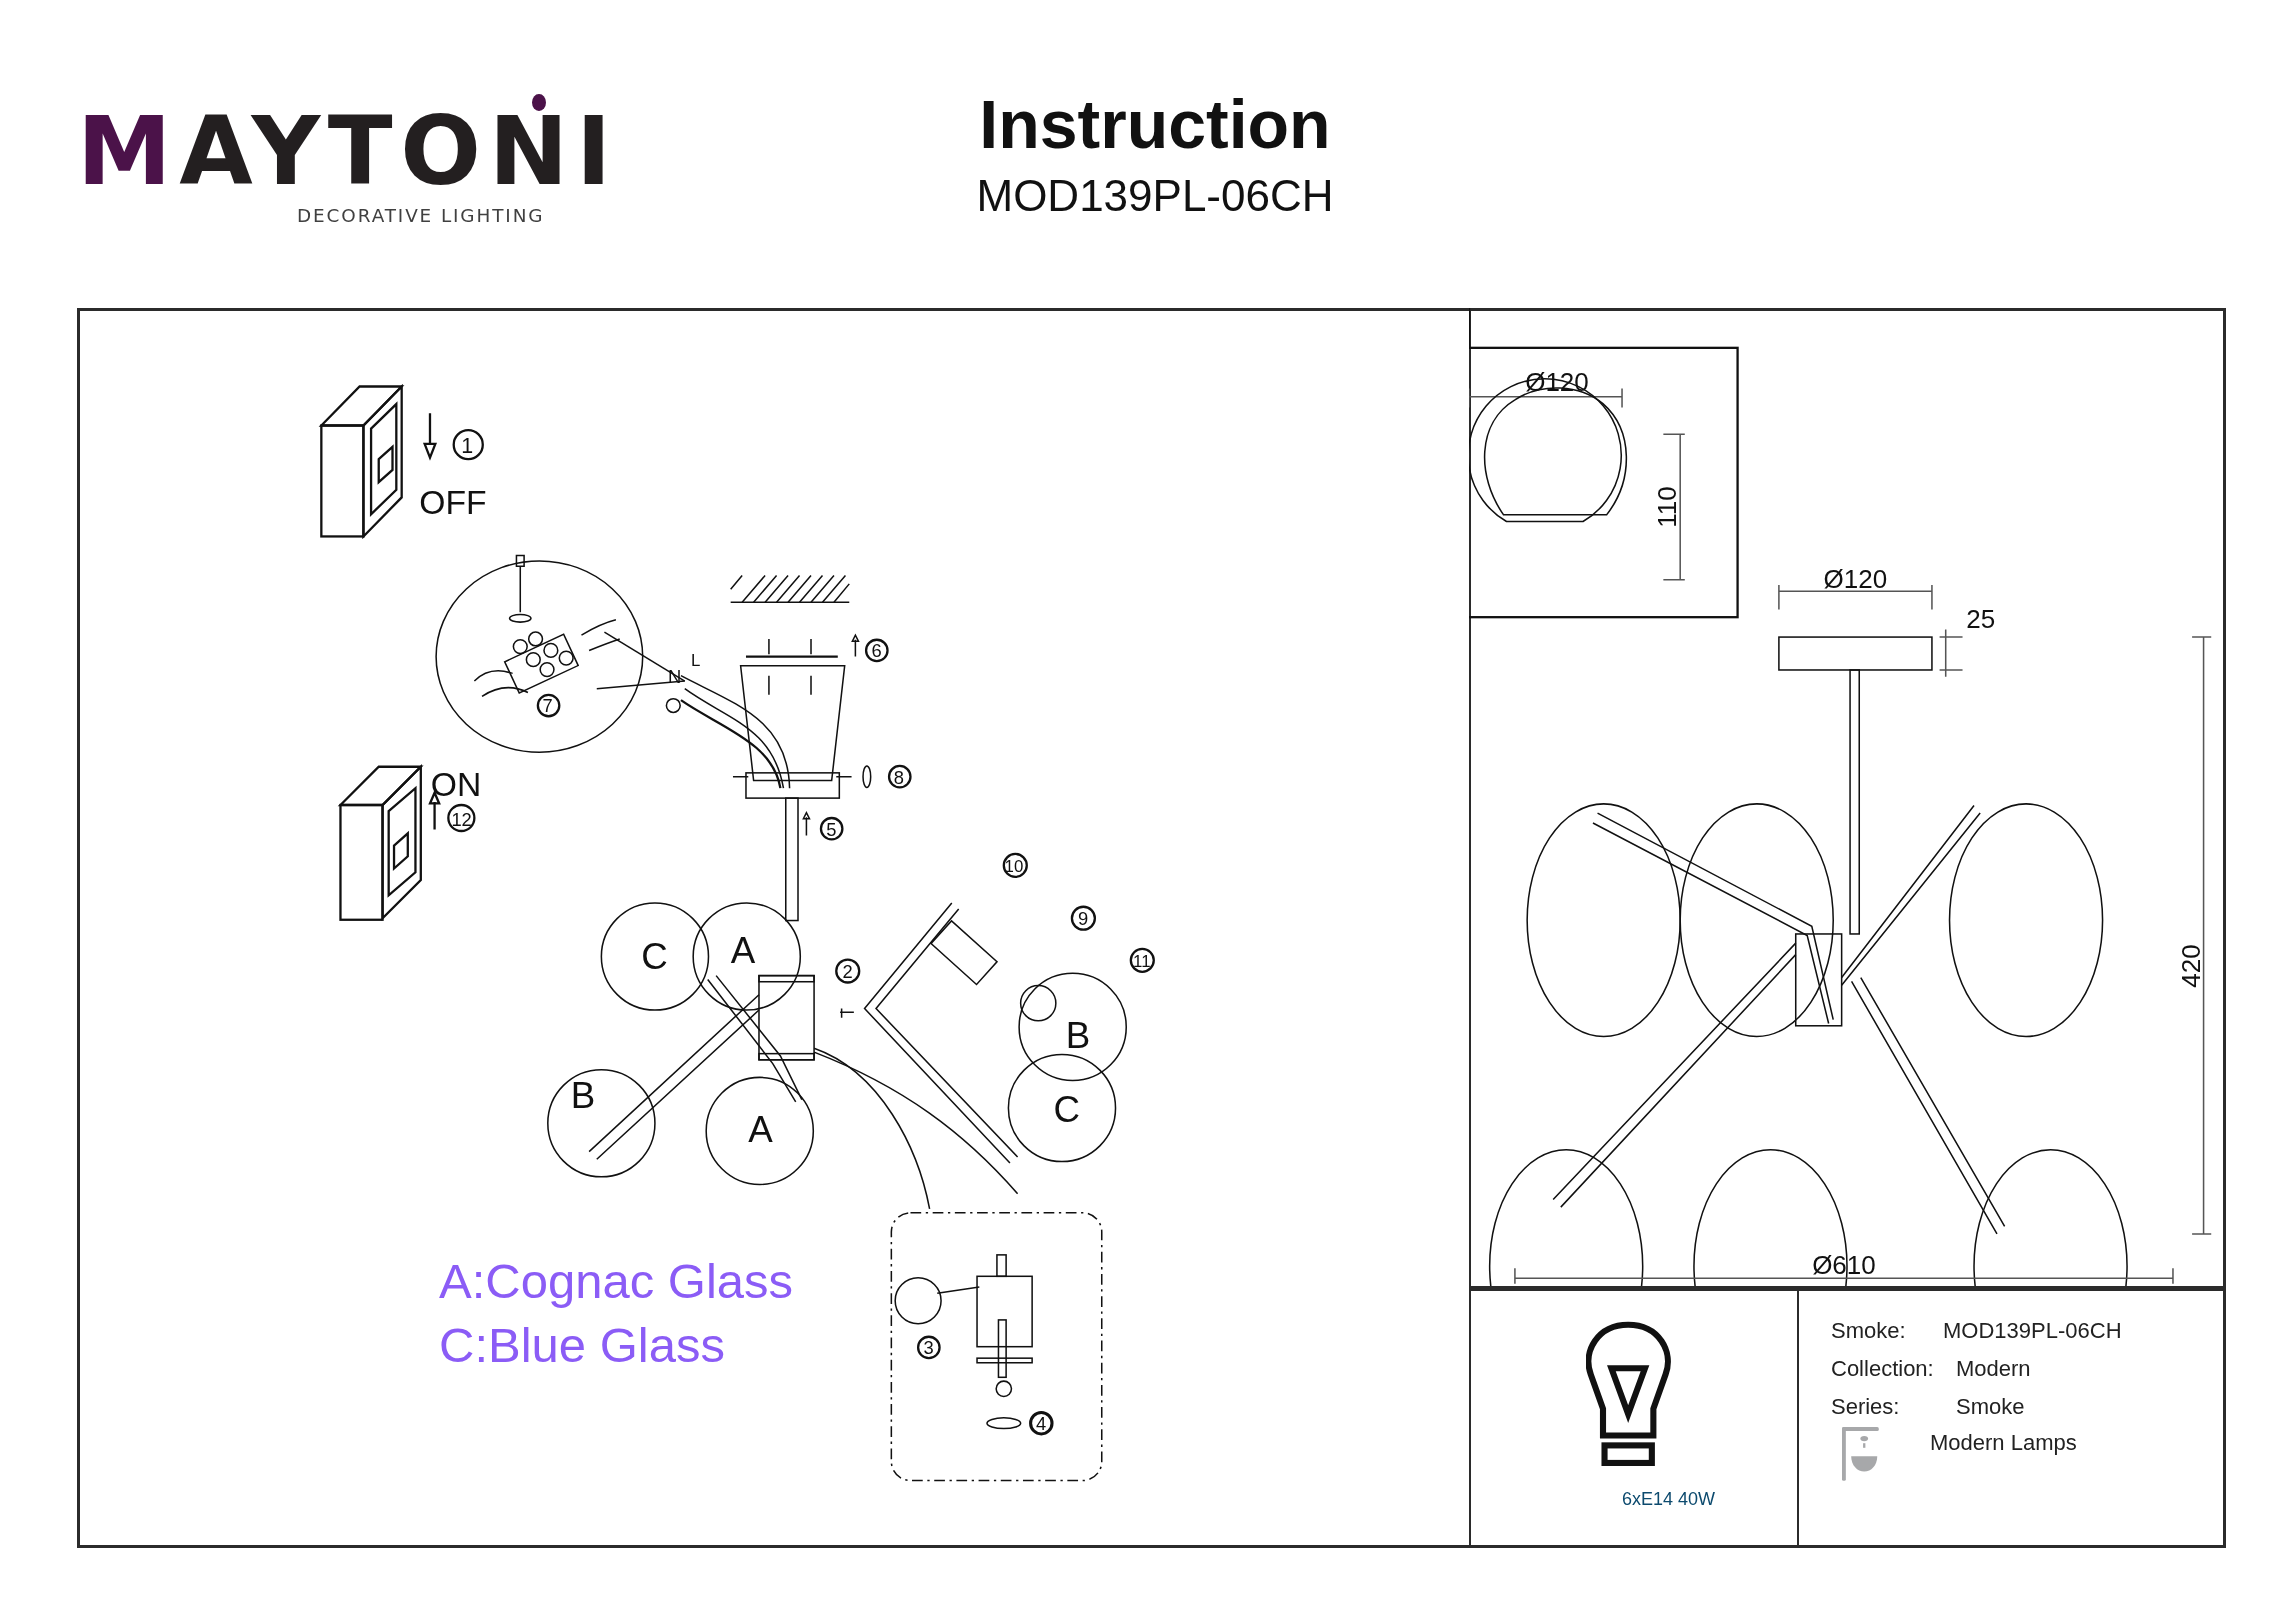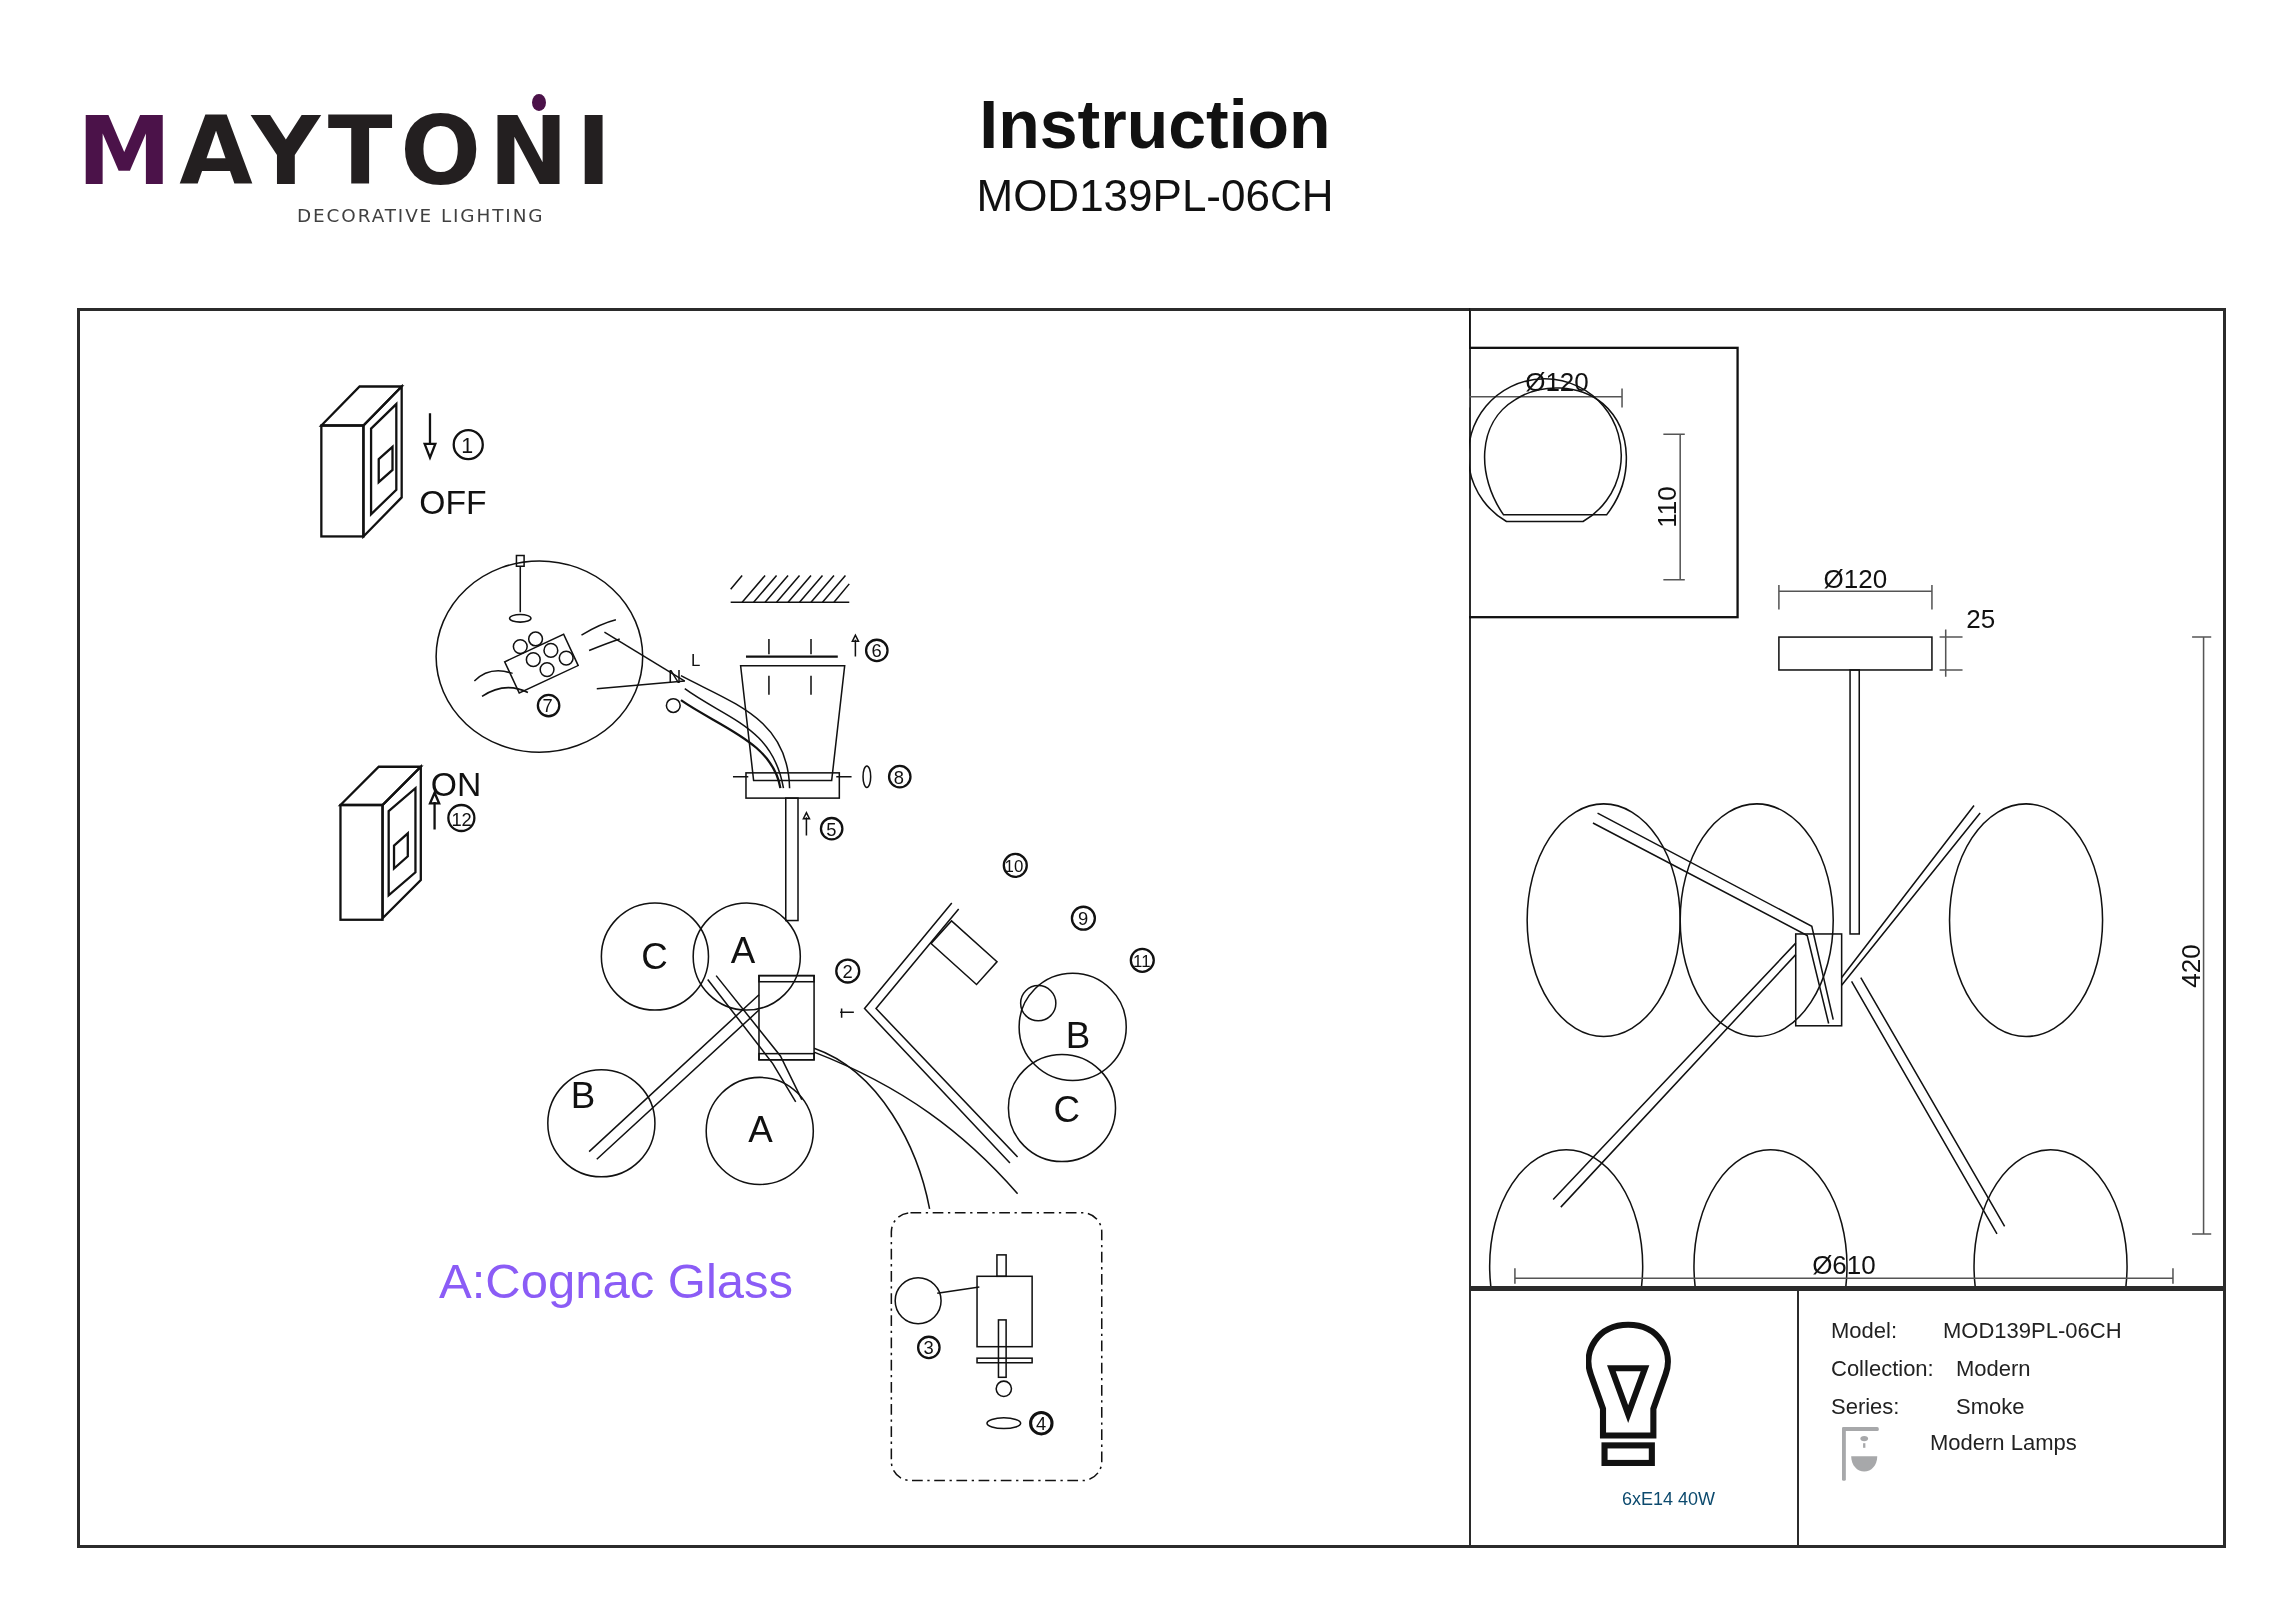--- a/index.html
+++ b/index.html
@@ -175,20 +175,21 @@
   </g>
   <circle cx="1214" cy="1761" r="14"></circle>
   <text x="1207" y="1770" font-size="24" fill="#111" stroke="none">3</text>
   <ellipse cx="1312" cy="1860" rx="22" ry="7" stroke-width="2"></ellipse>
   <circle cx="1361" cy="1860" r="14" stroke-width="4"></circle>
   <text x="1354" y="1869" font-size="24" fill="#111" stroke="none">4</text>
 </svg>
 
 <div class="abs legend">
   <div>A:Cognac Glass</div>
+  <div>C:Blue Glass</div>
 </div>
 
 <svg class="abs" style="left:1469px;top:308px" width="756" height="978" viewBox="0 0 988 1278" fill="none" stroke="#111" stroke-width="2">
 
   <rect x="-57" y="52" width="408" height="352" stroke-width="3"></rect>
   <line x1="0" y1="0" x2="0" y2="52" stroke-width="3"></line>
   <path d="M0,116 h200 M0,105 v25 M200,105 v25" stroke="#555"></path>
   <path d="M49,279 a100,100 0 1 1 100,0 z" transform="translate(0,0)"></path>
   <path d="M45,270 C10,220 10,150 60,120 C95,97 145,100 175,125 C215,160 215,225 180,270 Z"></path>
   <path d="M254,165 h28 M254,355 h28 M276,165 v190" stroke="#555"></path>
@@ -229,21 +230,21 @@
 
 <svg class="abs" style="left:1586px;top:1321px" width="92" height="145" viewBox="0 0 120 190">
   <path d="M22,115 L6,70 C-5,40 15,5 55,5 C95,5 115,40 104,70 L88,115 L88,150 L22,150 Z" fill="none" stroke="#111" stroke-width="8" stroke-linejoin="miter"></path>
   <polygon points="33,62 77,62 55,122" fill="none" stroke="#111" stroke-width="8"></polygon>
   <rect x="24" y="163" width="62" height="23" fill="none" stroke="#111" stroke-width="8"></rect>
 </svg>
 <div class="abs bulb-label">6xE14 40W</div>
 
 <div class="abs info" style="width:383px;height:168px;">
   <div class="row">
-    <span class="lab">Model:</span>
+    <span class="lab">Smoke:</span>
     <span class="val" style="left:112px">MOD139PL-06CH</span>
   </div>
   <div class="row">
     <span class="lab">Collection:</span>
     <span class="val" style="left:125px">Modern</span>
   </div>
   <div class="row">
     <span class="lab">Series:</span>
     <span class="val" style="left:125px">Smoke</span>
   </div>

